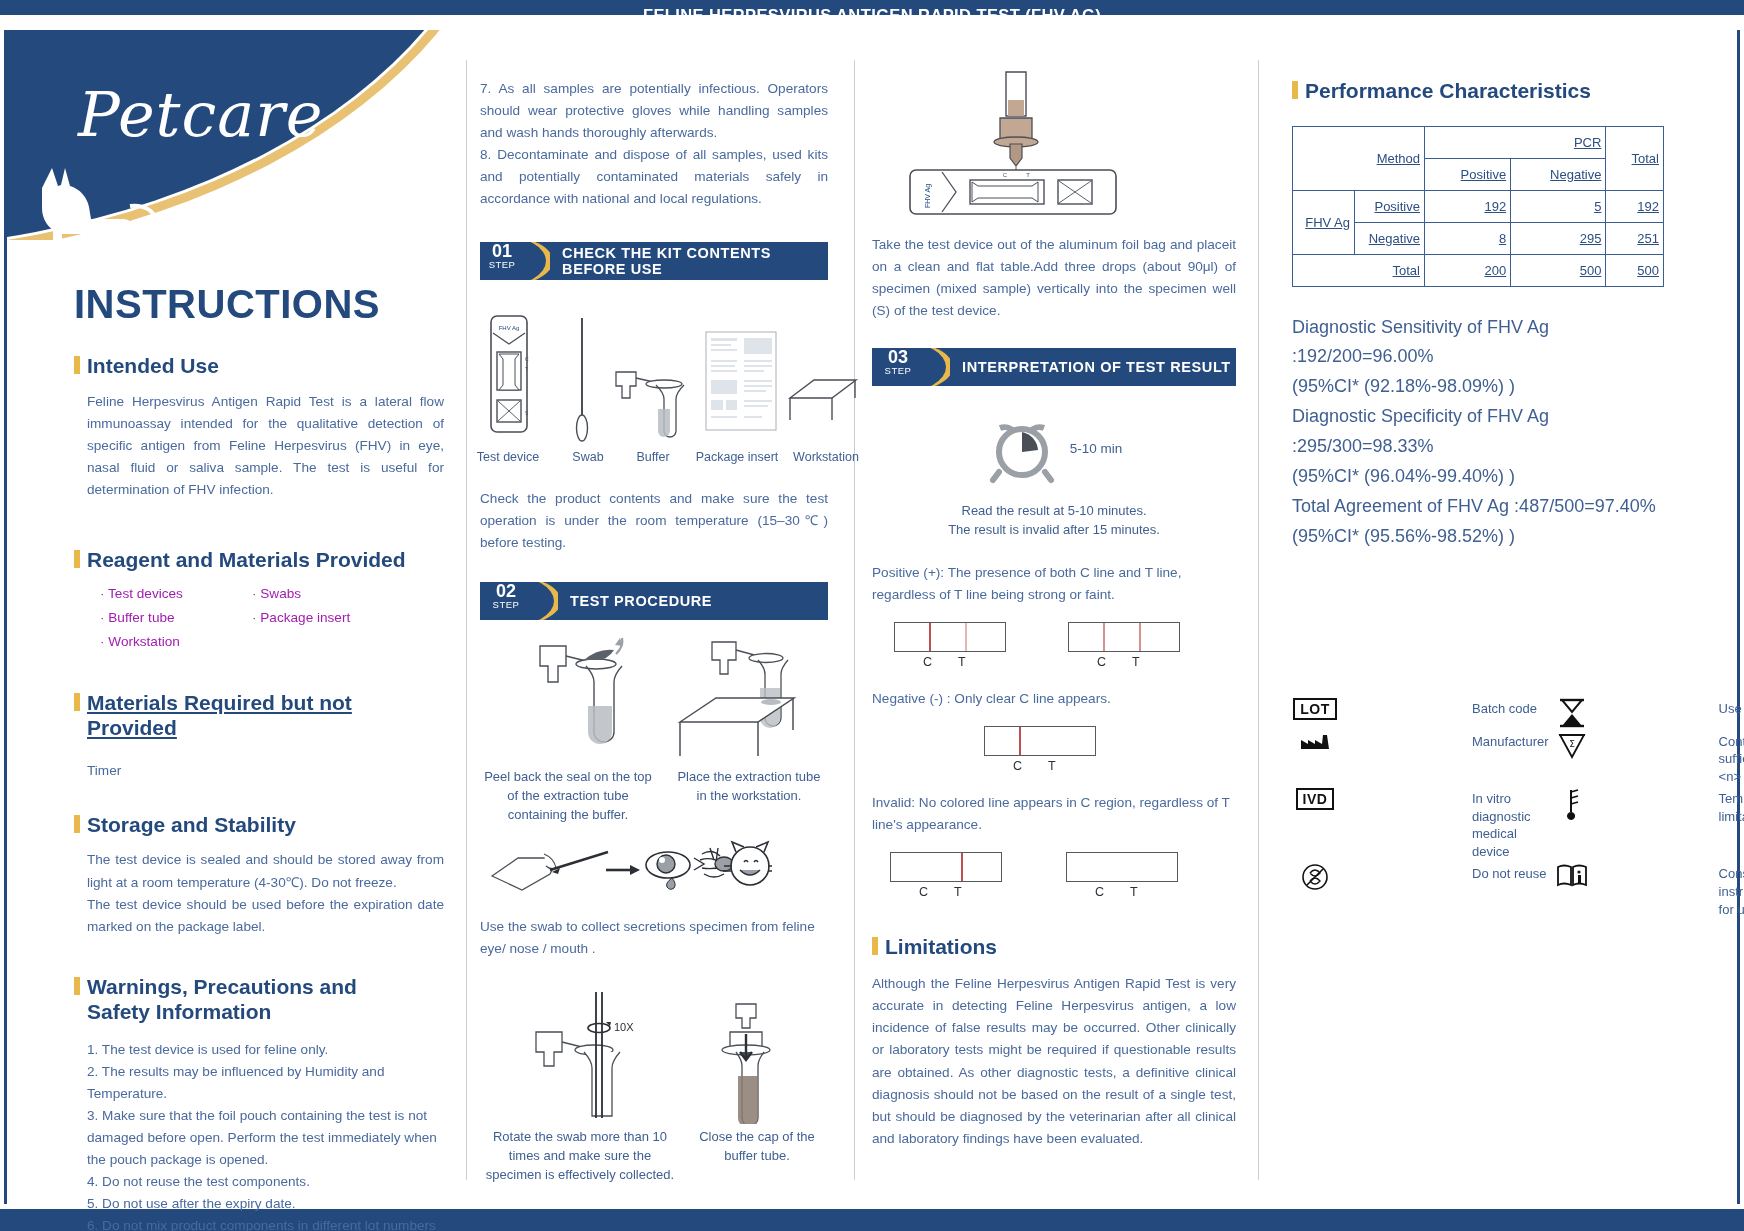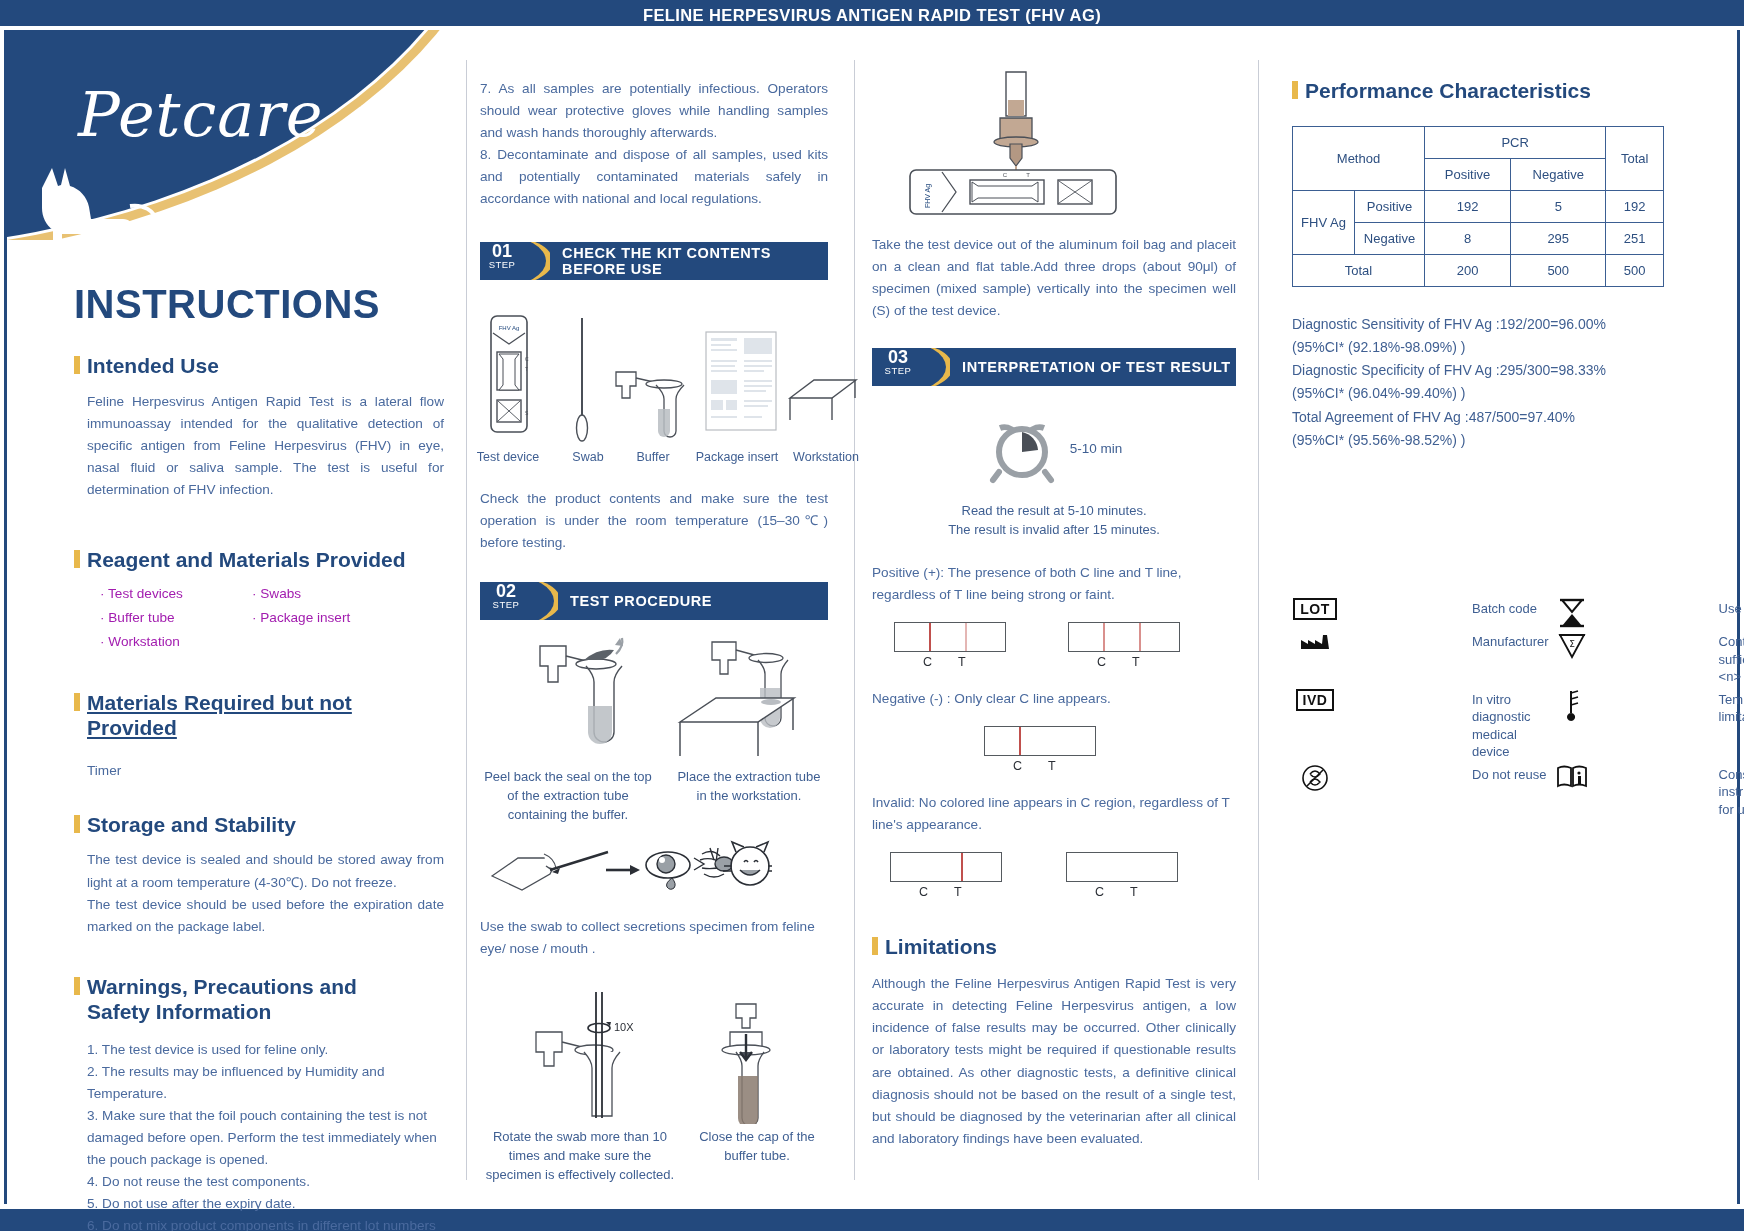--- a/index.html
+++ b/index.html
@@ -9,21 +9,21 @@
     background: #ffffff;
     overflow: hidden;
   }
   .page {
     position: relative;
     width: 1744px; height: 1231px;
     background: #fff;
   }
   
   .topbar {
-    position: absolute; left: 0; top: 0; width: 1744px; height: 26px;
+    position: absolute; left: 0; top: 0; width: 1744px; height: 15px;
     background: #23497d;
   }
   .topbar-title {
     position: absolute; left: 0; top: 0; width: 1744px;
     text-align: center; line-height: 30px;
     color: #ffffff; font-size: 16.5px; font-weight: bold; letter-spacing: .4px;
   }
   .botbar {
     position: absolute; left: 0; bottom: 0; width: 1744px; height: 22px;
     background: #23497d;
@@ -111,24 +111,25 @@
   }
 
   
   .cass { position: relative; border: 1.6px solid #555a5f; background: #fff; height: 30px; }
   .cass .ln { position: absolute; top: 0; width: 1.6px; height: 100%; }
   .ct-lab { display: flex; font-size: 12.5px; color: #2b2f36; margin-top: 3px; }
 
   
   table.perf { border-collapse: collapse; font-size: 13px; color: #2d4f80; }
   table.perf td, table.perf th {
-    border: 1.3px solid #3b5e92; text-align: center; font-weight: normal;
+    border: 1.3px solid #3b5e92; text-align: right; font-weight: normal;
     padding: 8px 4px;
-  }
-  .stats { font-size: 14px; color: #3f5f92; line-height: 1.66; }
+    text-decoration: underline;
+  }
+  .stats { font-size: 18px; color: #3f5f92; line-height: 1.66; }
 
   
   .symgrid { display: grid; grid-template-columns: 180px 1fr 170px 1fr; row-gap: 3px; align-items: start;}
   .symgrid .sym { display: flex; align-items: flex-start; }
   .sym-ico { width: 46px; flex: none; display:flex; align-items:center; justify-content:center; }
   .sym-lab { font-size: 13px; color: #3f5f92; line-height: 1.35; padding-top: 2px; }
   .boxsym {
     border: 2px solid #111; font-size: 14px; font-weight: bold; color: #111;
     padding: 1px 5px; letter-spacing: .5px; font-family: "Liberation Sans", sans-serif;
   }

